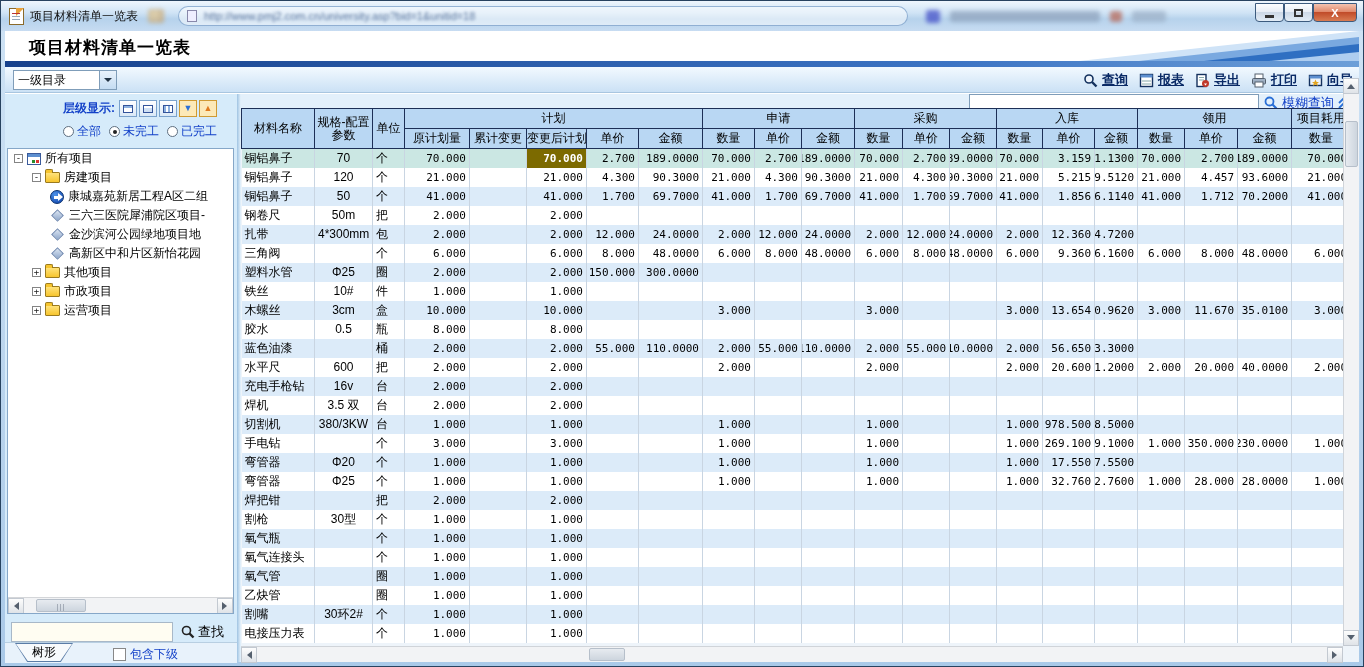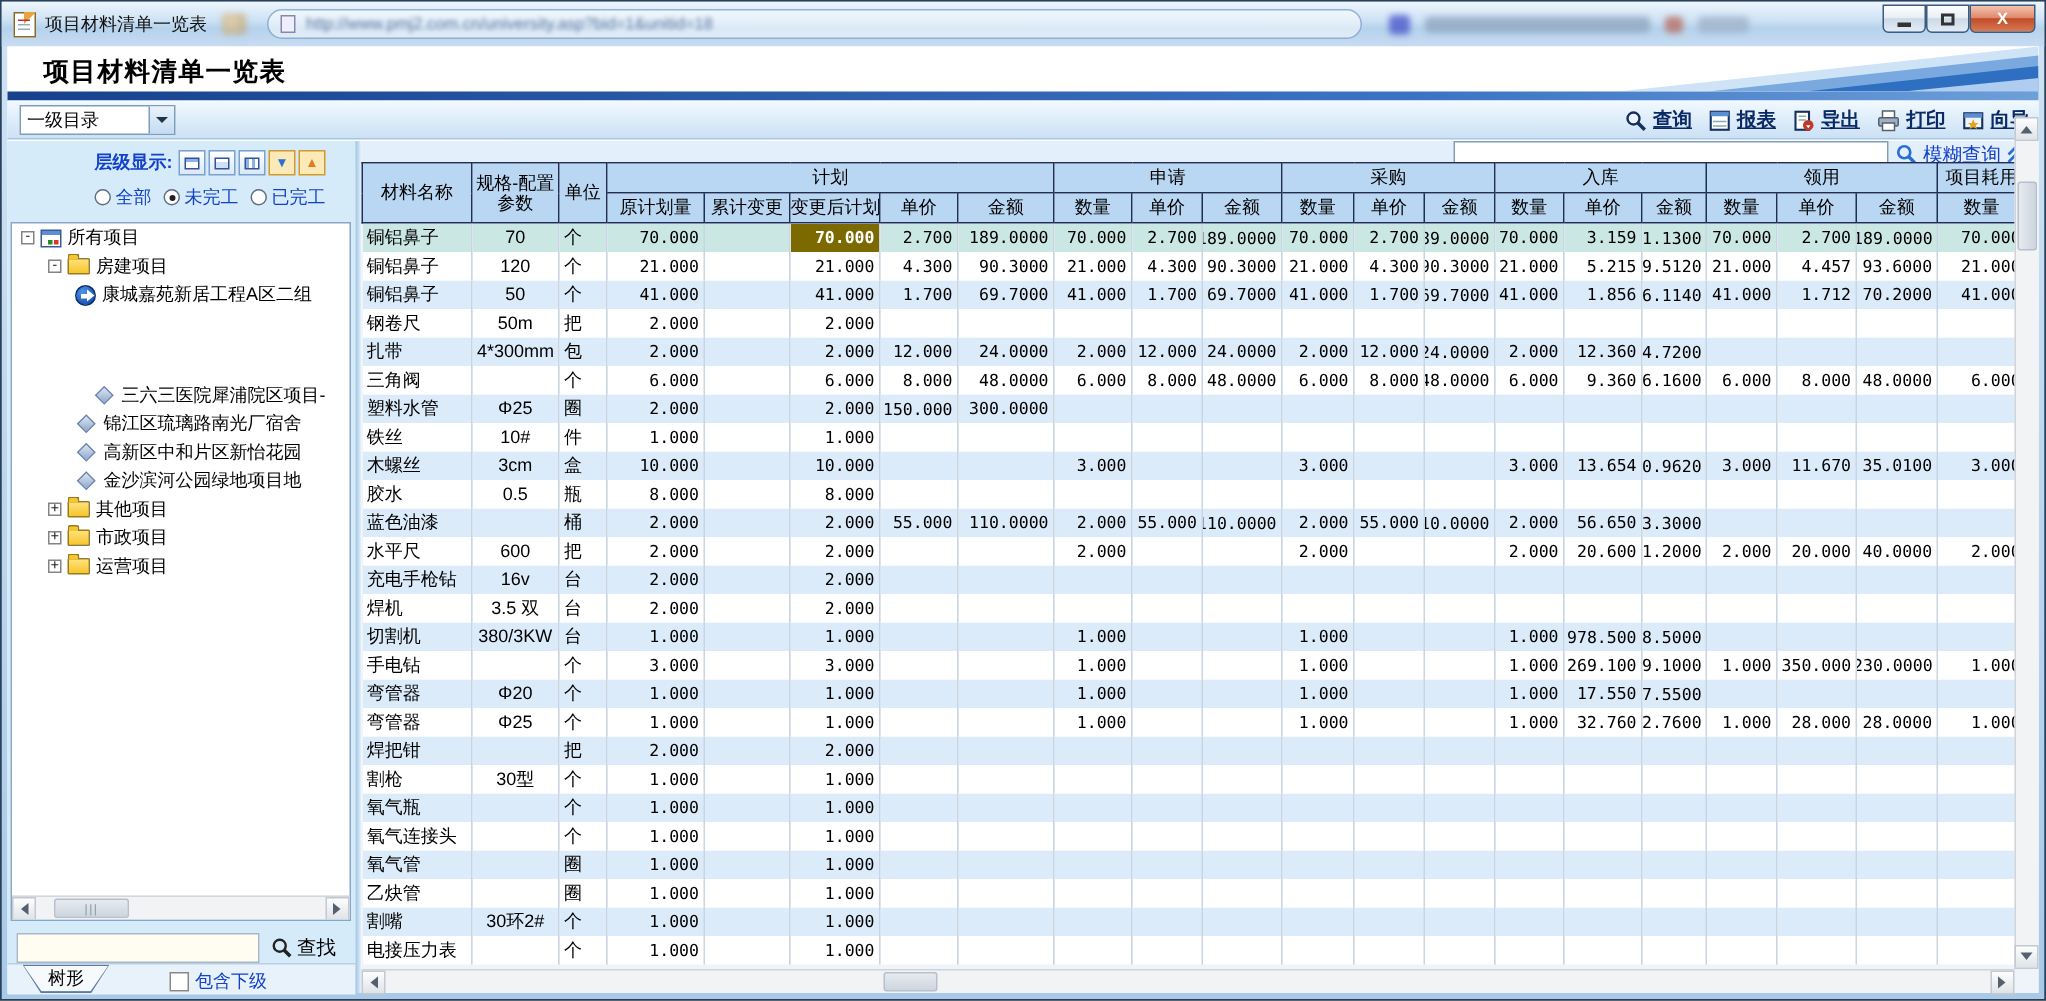--- a/index.html
+++ b/index.html
@@ -254,35 +254,31 @@
             </div>
             <div class="tree-item" style="padding-left: 24px;">
               <span class="exp">-</span>
               <span class="folder"></span>
               <span class="tree-label">房建项目</span>
             </div>
             <div class="tree-item" style="padding-left: 42px;">
               <span class="cur-ico"></span>
               <span class="tree-label">康城嘉苑新居工程A区二组</span>
             </div>
-            <div class="tree-item" style="padding-left: 54px; margin-top: 48px;">
+            <div class="tree-item" style="padding-left: 42px;">
               <span class="diamond"></span>
               <span class="tree-label">三六三医院犀浦院区项目-</span>
             </div>
             <div class="tree-item" style="padding-left: 42px;">
               <span class="diamond"></span>
-              <span class="tree-label">锦江区琉璃路南光厂宿舍</span>
+              <span class="tree-label">金沙滨河公园绿地项目地</span>
             </div>
             <div class="tree-item" style="padding-left: 42px;">
               <span class="diamond"></span>
               <span class="tree-label">高新区中和片区新怡花园</span>
-            </div>
-            <div class="tree-item" style="padding-left: 42px;">
-              <span class="diamond"></span>
-              <span class="tree-label">金沙滨河公园绿地项目地</span>
             </div>
             <div class="tree-item" style="padding-left: 24px;">
               <span class="exp">+</span>
               <span class="folder"></span>
               <span class="tree-label">其他项目</span>
             </div>
             <div class="tree-item" style="padding-left: 24px;">
               <span class="exp">+</span>
               <span class="folder"></span>
               <span class="tree-label">市政项目</span>

